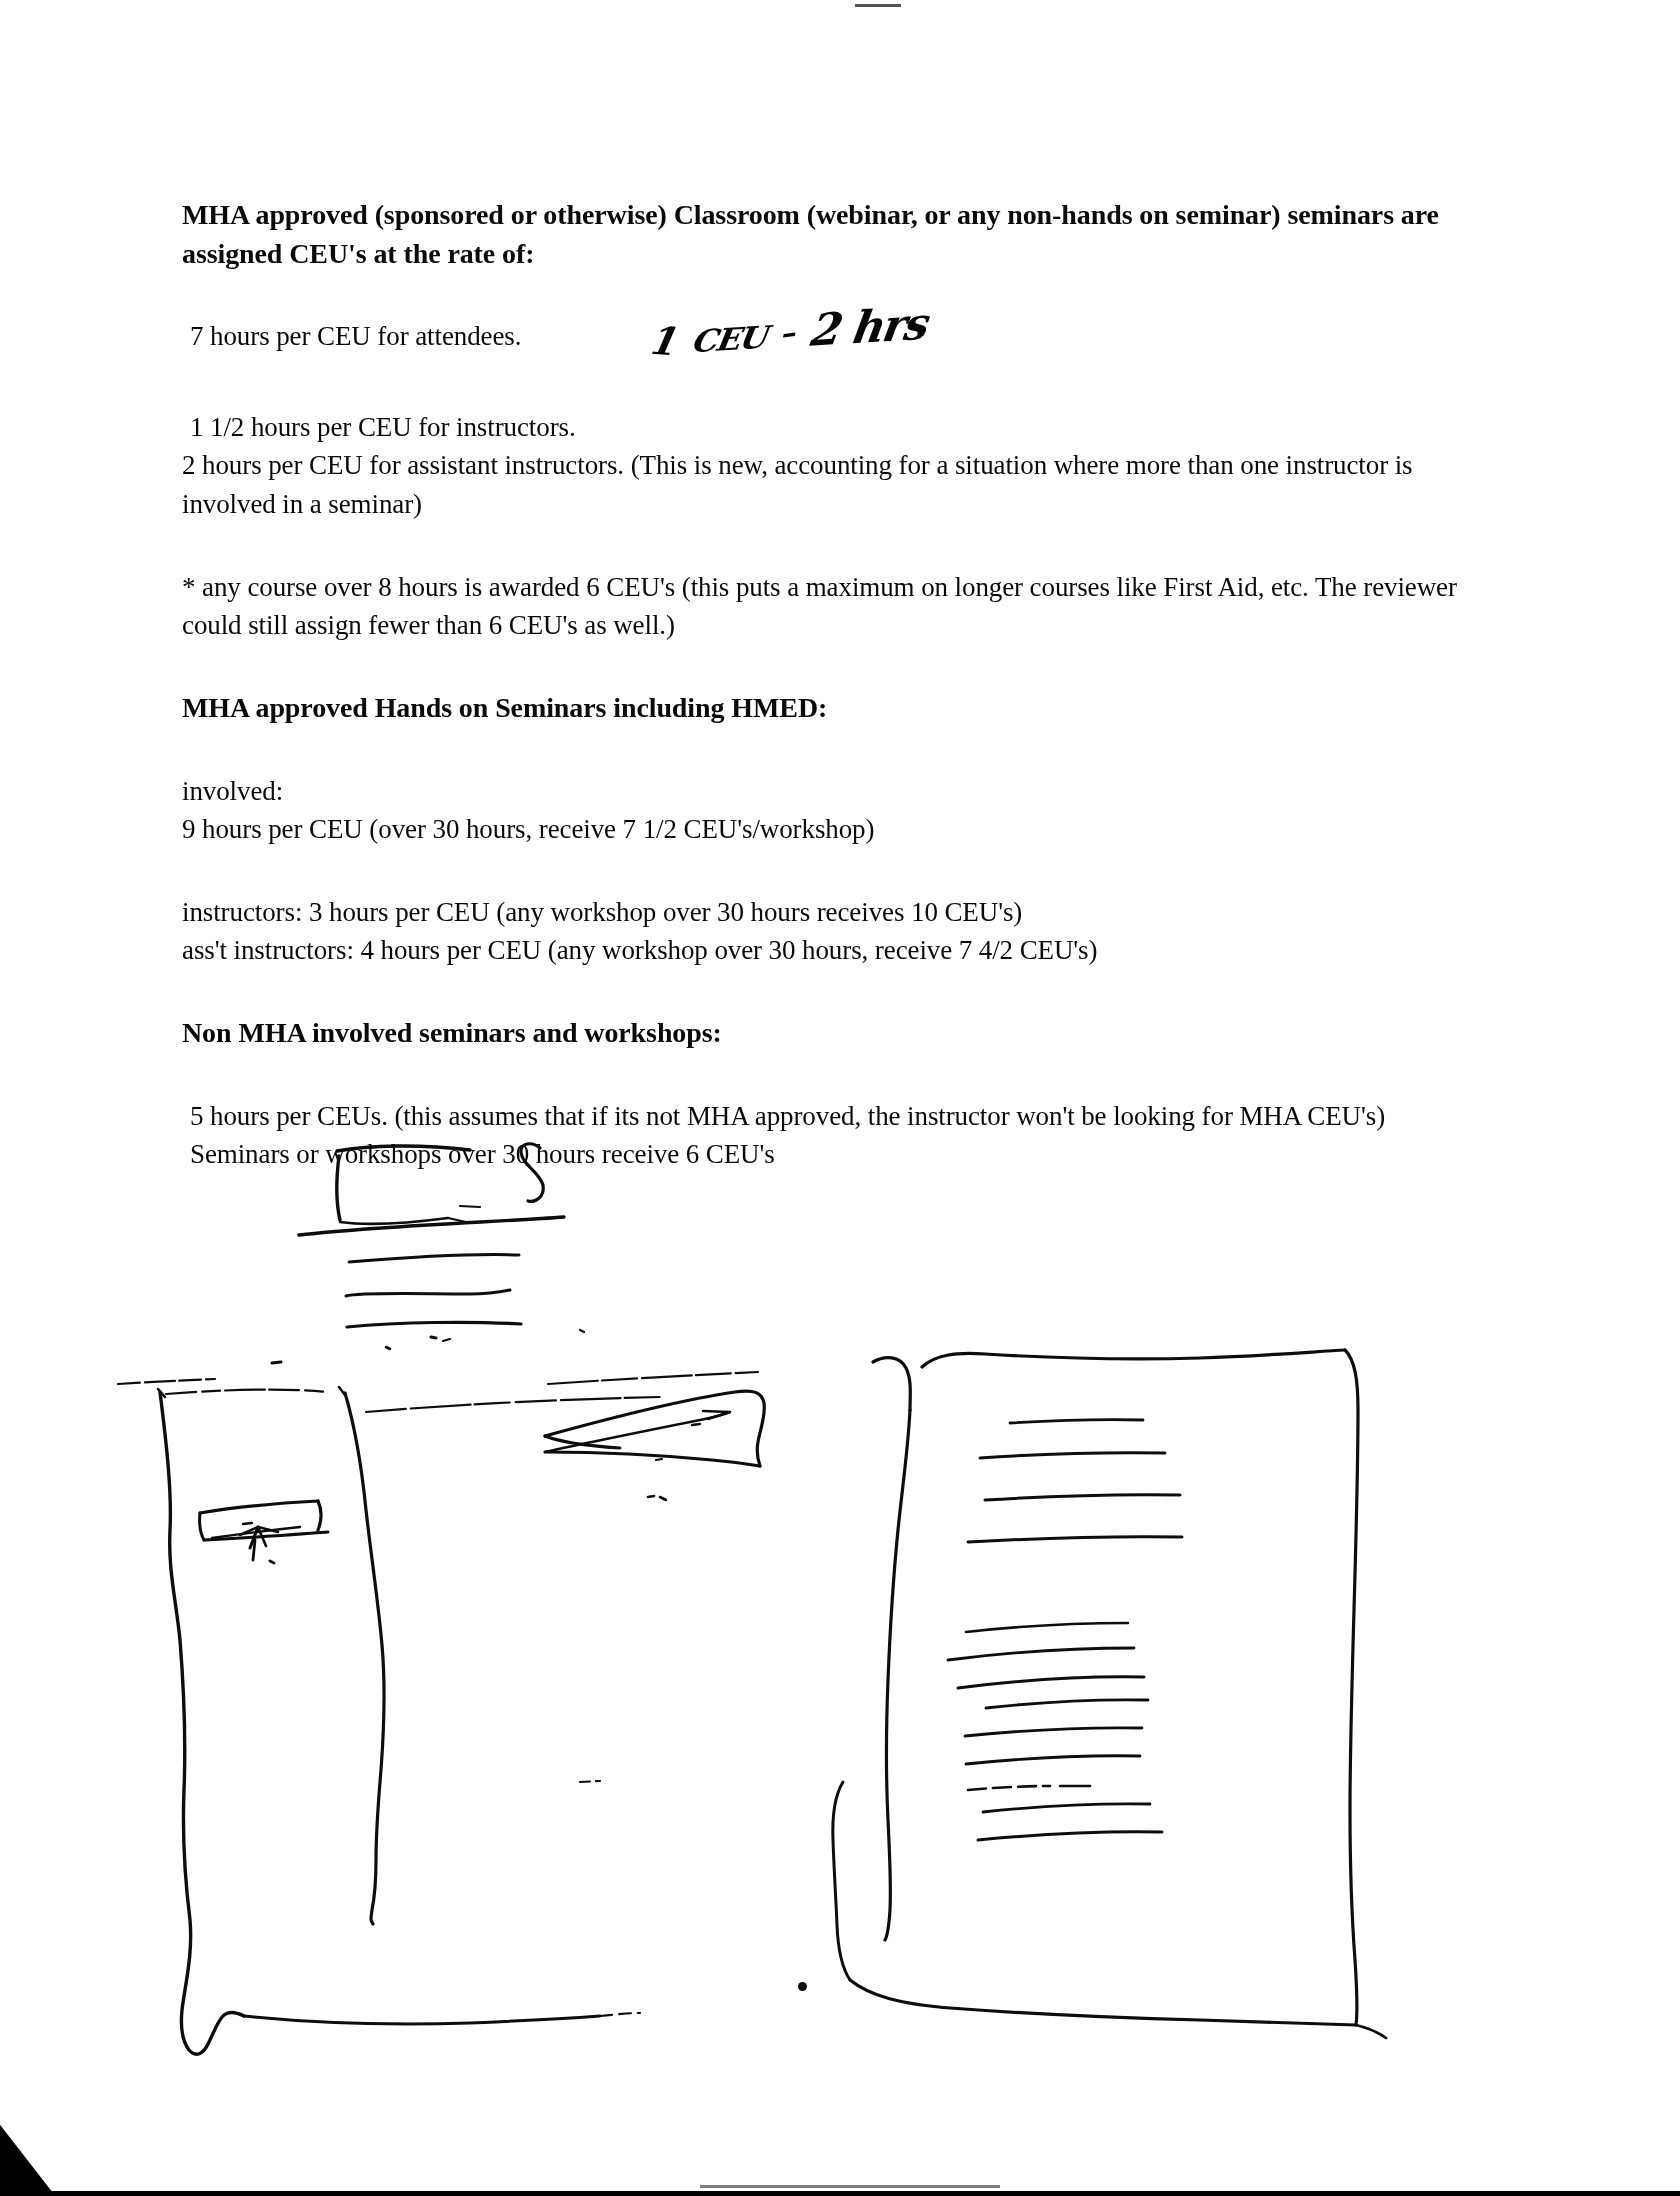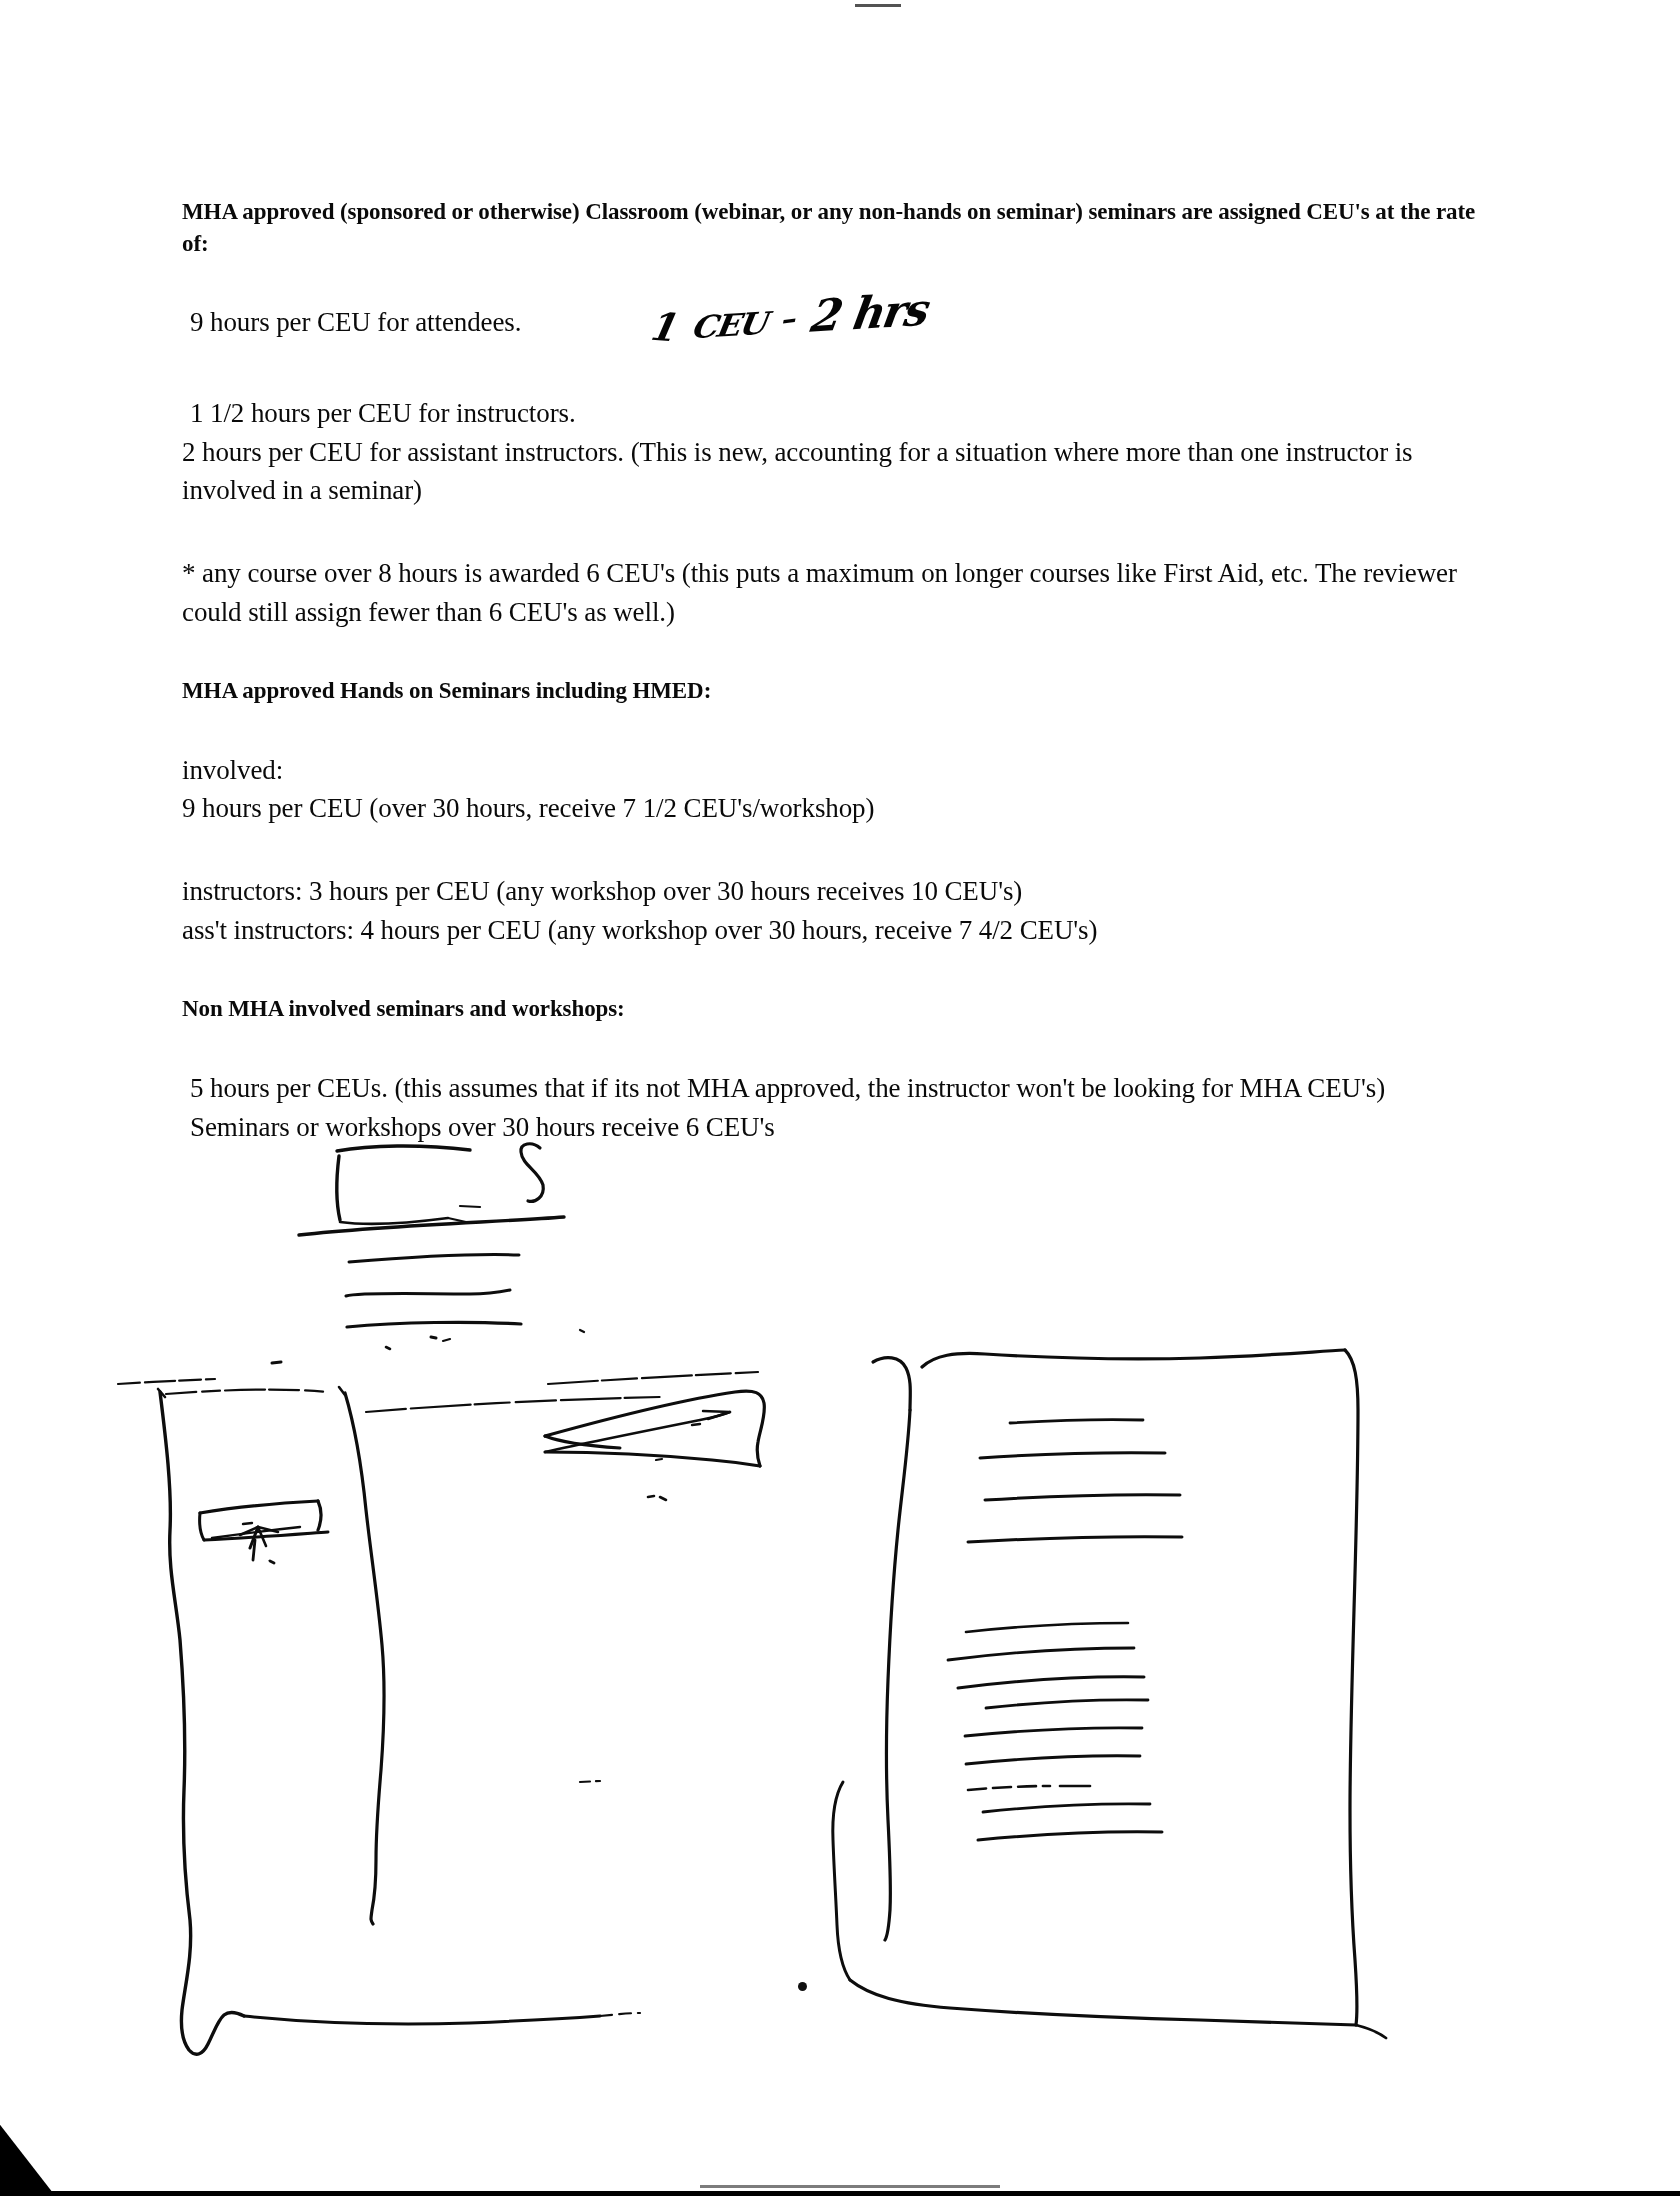--- a/index.html
+++ b/index.html
@@ -59,21 +59,21 @@
   
   .doc-body {
     position: absolute;
     left: 182px;
     top: 196px;
     width: 1305px;
   }
   .blk { margin: 0 0 0 0; }
   .heading {
     font-weight: bold;
-    font-size: 23px;
+    font-size: 28px;
     line-height: 1.38;
     letter-spacing: -0.1px;
   }
   .para {
     font-size: 27px;
     line-height: 1.43;
     letter-spacing: -0.1px;
   }
   .indent-xs { padding-left: 8px; }
   .gap-xl { height: 52px; }
@@ -124,21 +124,21 @@
   <div class="scan-bottom-rule"></div>
   <div class="scan-bottom-dash"></div>
 
   <div class="doc-body">
 
     <div class="blk heading">MHA approved (sponsored or otherwise) Classroom (webinar, or any non-hands on seminar) seminars are assigned CEU's at the rate of:</div>
 
     <div class="gap-lg"></div>
 
     <div class="blk para indent-xs line-with-note">
-      <span>9 hours per CEU for attendees.</span>
+      <span>7 hours per CEU for attendees.</span>
       <span class="hand note-ceu">
         <span class="n-slash">1</span>
         <span class="n-word">CEU</span>
         <span class="n-dash">–</span>
         <span class="n-hrs">2 hrs</span>
       </span>
     </div>
 
     <div class="gap-xl"></div>
 

